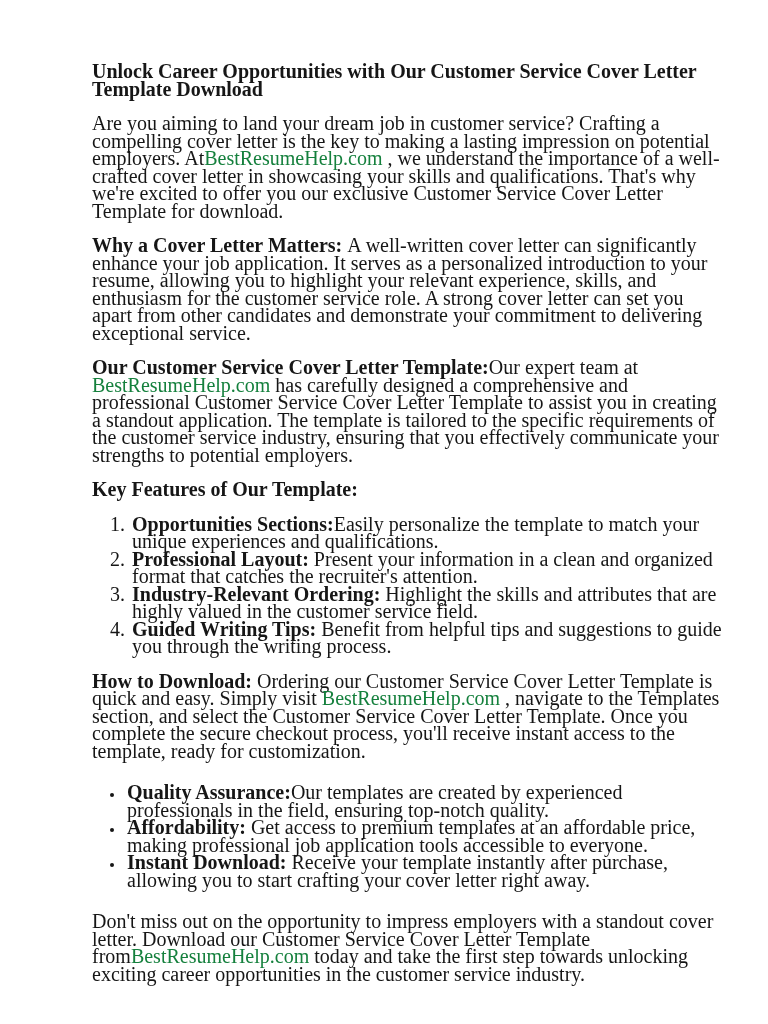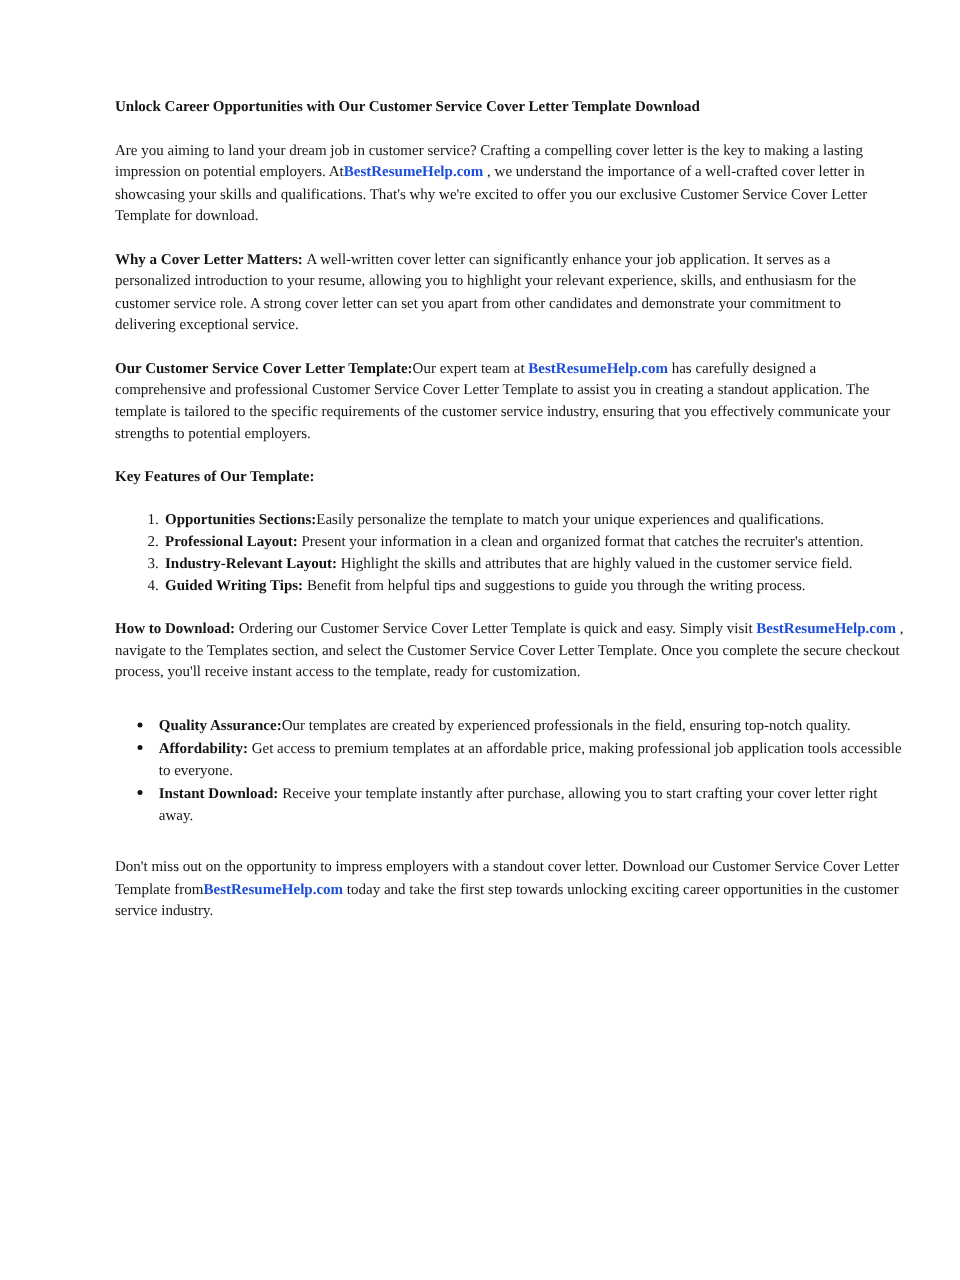--- a/index.html
+++ b/index.html
@@ -5,40 +5,40 @@
   html, body {
     margin: 0;
     padding: 0;
     background: #ffffff;
   }
   .page {
     position: relative;
     width: 768px;
     height: 1024px;
     box-sizing: border-box;
-    padding: 60px 44px 0 92px;
+    padding: 46px 44px 0 92px;
     background: #ffffff;
     font-family: "Liberation Serif", "DejaVu Serif", serif;
-    font-size: 12px;
+    font-size: 20px;
     line-height: 17.5px;
     color: #161616;
     overflow: hidden;
   }
   .page p {
     margin: 17px 0;
   }
   .bold-heading {
     font-weight: bold;
   }
   .run-b {
     font-weight: bold;
   }
   a.doc-link {
-    color: #1d4ed8;
-    font-weight: bold;
+    color: #15803d;
+    font-weight: normal;
     text-decoration: none;
     cursor: pointer;
     margin-top: 21px;
   }
   ol.doc-list {
     margin: 17px 0;
     padding-left: 38px;
   }
   ul.doc-list {
     margin: 24px 0;
@@ -63,21 +63,21 @@
 
   <p><span class="run-b">Why a Cover Letter Matters: </span><span>A well-written cover letter can significantly enhance your job application. It serves as a personalized introduction to your resume, allowing you to highlight your relevant experience, skills, and enthusiasm for the customer service role. A strong cover letter can set you apart from other candidates and demonstrate your commitment to delivering exceptional service.</span></p>
 
   <p><span class="run-b">Our Customer Service Cover Letter Template:</span><span>Our expert team at </span><a class="doc-link" href="#">BestResumeHelp.com</a><span> has carefully designed a comprehensive and professional Customer Service Cover Letter Template to assist you in creating a standout application. The template is tailored to the specific requirements of the customer service industry, ensuring that you effectively communicate your strengths to potential employers.</span></p>
 
   <p class="bold-heading">Key Features of Our Template:</p>
 
   <ol class="doc-list">
     <li><span class="run-b">Opportunities Sections:</span><span>Easily personalize the template to match your unique experiences and qualifications.</span></li>
     <li><span class="run-b">Professional Layout: </span><span>Present your information in a clean and organized format that catches the recruiter's attention.</span></li>
-    <li><span class="run-b">Industry-Relevant Layout: </span><span>Highlight the skills and attributes that are highly valued in the customer service field.</span></li>
+    <li><span class="run-b">Industry-Relevant Ordering: </span><span>Highlight the skills and attributes that are highly valued in the customer service field.</span></li>
     <li><span class="run-b">Guided Writing Tips: </span><span>Benefit from helpful tips and suggestions to guide you through the writing process.</span></li>
   </ol>
 
   <p><span class="run-b">How to Download: </span><span>Ordering our Customer Service Cover Letter Template is quick and easy. Simply visit </span><a class="doc-link" href="#">BestResumeHelp.com</a><span> , navigate to the Templates section, and select the Customer Service Cover Letter Template. Once you complete the secure checkout process, you'll receive instant access to the template, ready for customization.</span></p>
 
 
   <ul class="doc-list">
     <li><span class="run-b">Quality Assurance:</span><span>Our templates are created by experienced professionals in the field, ensuring top-notch quality.</span></li>
     <li><span class="run-b">Affordability: </span><span>Get access to premium templates at an affordable price, making professional job application tools accessible to everyone.</span></li>
     <li><span class="run-b">Instant Download: </span><span>Receive your template instantly after purchase, allowing you to start crafting your cover letter right away.</span></li>

